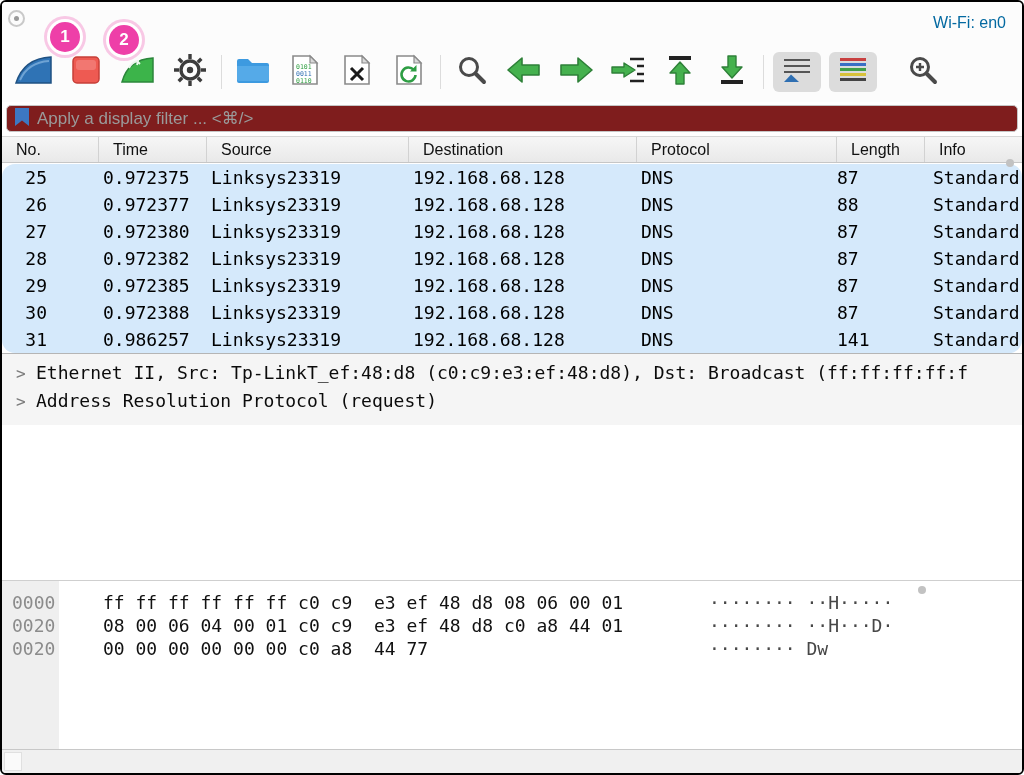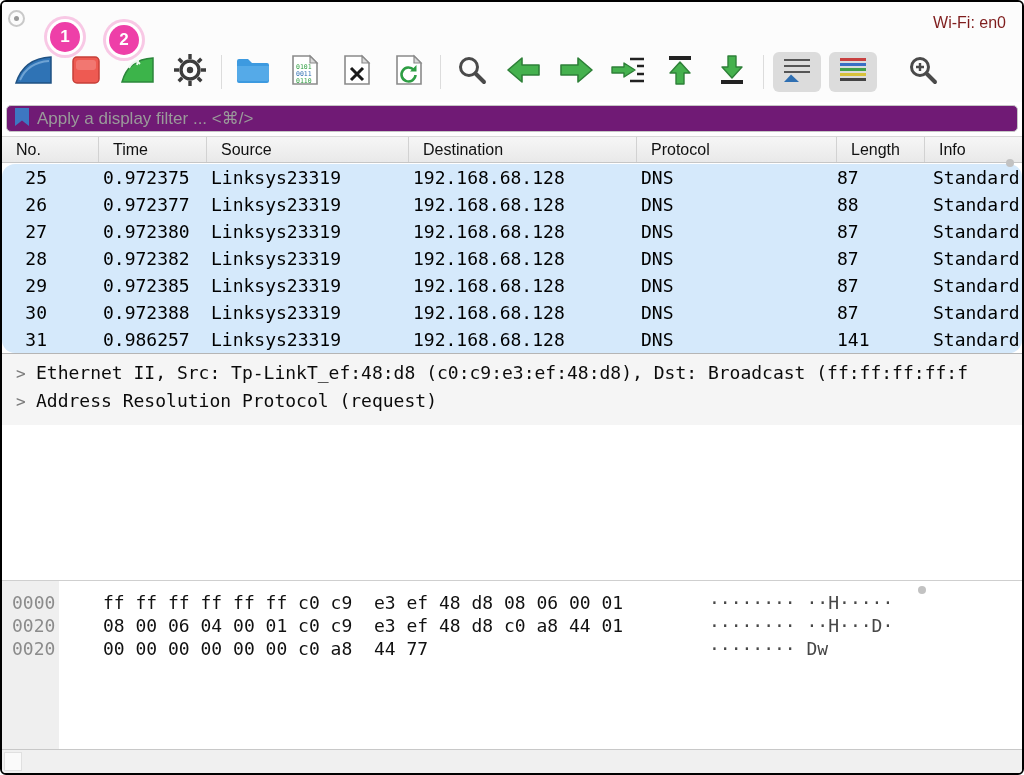--- a/index.html
+++ b/index.html
@@ -1,33 +1,33 @@
 <!DOCTYPE html>
 <html><head>
 <meta charset="utf-8">
 <style>
   html,body{margin:0;padding:0;background:#fff;}
   body{width:1024px;height:775px;position:relative;font-family:"Liberation Sans",sans-serif;}
   .window{position:absolute;inset:0;border:2px solid #000;border-radius:6px;overflow:hidden;background:#fff;box-sizing:border-box;}
 
   
   .toolbar{position:absolute;top:0;left:0;right:0;height:100px;background:#fcfcfc;}
-  .wifi-label{position:absolute;top:12px;right:16px;font-size:16px;color:#7f1d1d;}
+  .wifi-label{position:absolute;top:12px;right:16px;font-size:16px;color:#0369a1;}
   .tb-icons{position:absolute;top:44px;left:6px;height:52px;display:flex;align-items:center;}
   .tbtn{width:52px;height:46px;display:flex;align-items:center;justify-content:center;flex:0 0 auto;}
   .tbtn.pressed{background:#dcdcdc;border-radius:6px;width:48px;height:40px;margin:0 4px;}
   .sep{width:1px;height:34px;background:#dcdcdc;margin:0 5px;flex:0 0 auto;}
   .corner-marker{position:absolute;top:8px;left:6px;width:13px;height:13px;border:2px solid #c9c9c9;border-radius:50%;display:flex;align-items:center;justify-content:center;}
   .corner-marker::after{content:"";width:5px;height:5px;border-radius:50%;background:#9a9a9a;}
   .badge{position:absolute;width:30px;height:30px;border-radius:50%;background:#ee3fa8;color:#fff;display:flex;align-items:center;justify-content:center;font-size:17px;font-weight:bold;z-index:30;box-shadow:0 0 0 3px #fff,0 0 0 6px rgba(238,63,168,.28);}
   .badge1{left:48px;top:20px;}
   .badge2{left:107px;top:23px;}
 
   
-  .filter{position:absolute;top:103px;left:4px;right:4px;height:27px;border:1px solid #c6c6c6;border-radius:5px;background:#701a75;display:flex;align-items:center;gap:8px;padding:0 8px;box-sizing:border-box;}
+  .filter{position:absolute;top:103px;left:4px;right:4px;height:27px;border:1px solid #c6c6c6;border-radius:5px;background:#7f1d1d;display:flex;align-items:center;gap:8px;padding:0 8px;box-sizing:border-box;}
   .filter-text{font-size:17px;color:#9a9a9a;}
 
   
   .cols{display:grid;grid-template-columns:97px 108px 202px 228px 200px 88px 1fr;}
   .pl-header{position:absolute;top:134px;left:0;right:0;height:27px;background:linear-gradient(#f6f6f6,#e9e9e9);border-top:1px solid #d8d8d8;border-bottom:1px solid #c6c6c6;font-size:16px;color:#111;box-sizing:border-box;}
   .pl-header .hc{line-height:25px;padding-left:8px;border-right:1px solid #d2d2d2;overflow:hidden;white-space:nowrap;margin-left:6px;}
   .pl-header .hc:last-child{border-right:none;}
   .pl-rows{position:absolute;top:162px;left:0;right:0;height:189px;background:#d5e9fb;overflow:hidden;border-radius:13px;}
   .prow{height:27px;line-height:27px;font-family:"DejaVu Sans Mono",monospace;font-size:18px;color:#000;white-space:nowrap;}
   .prow .c{overflow:hidden;}

